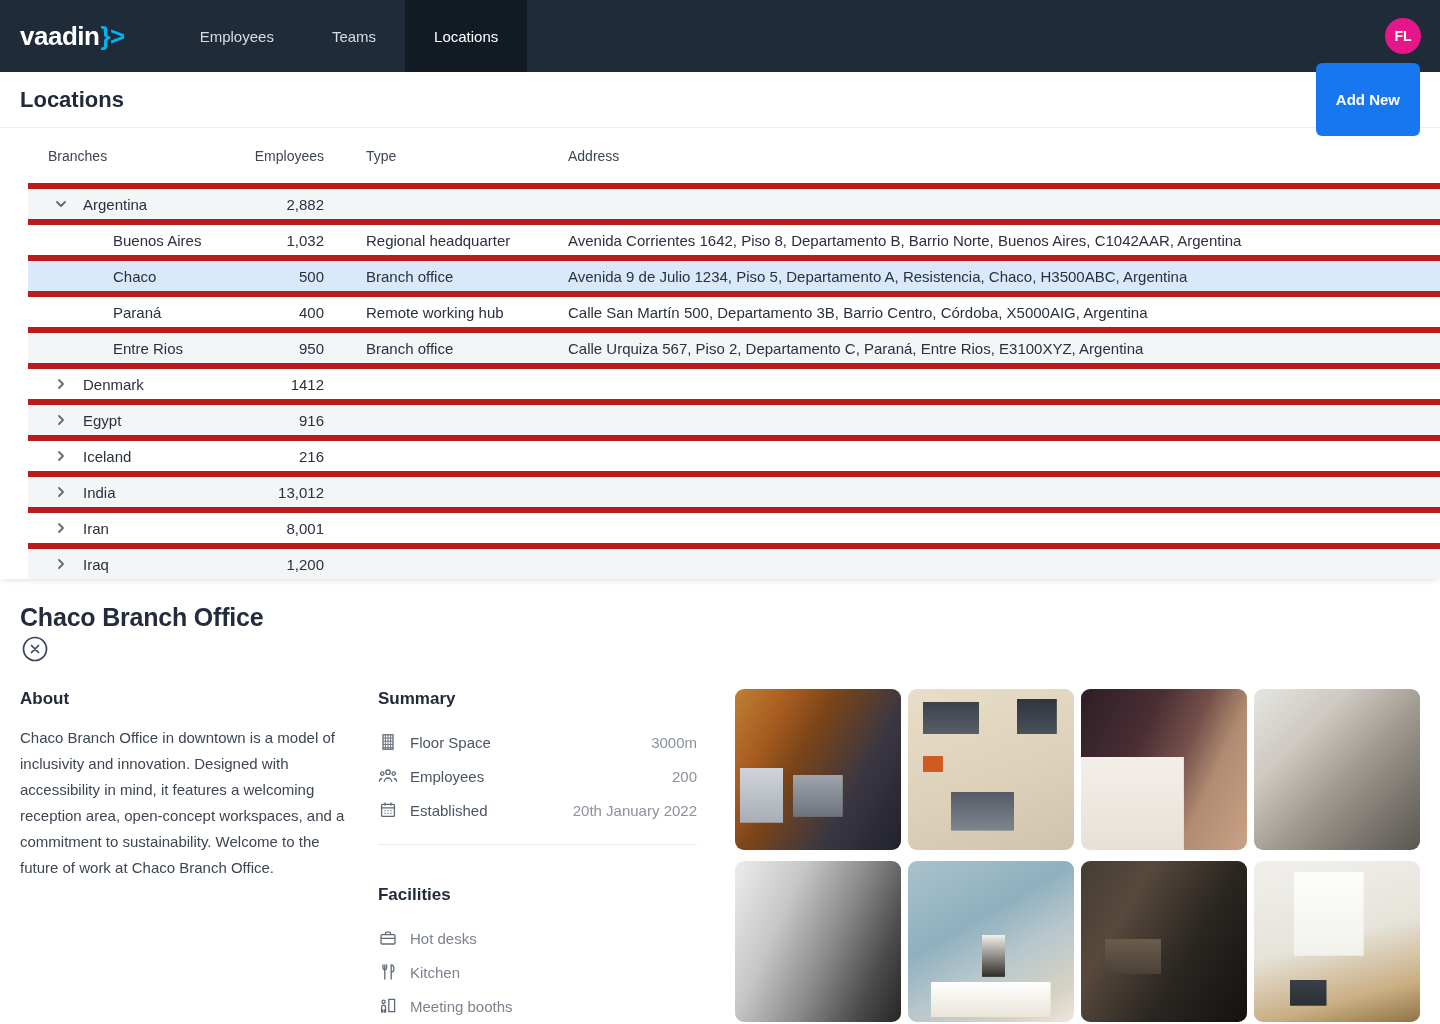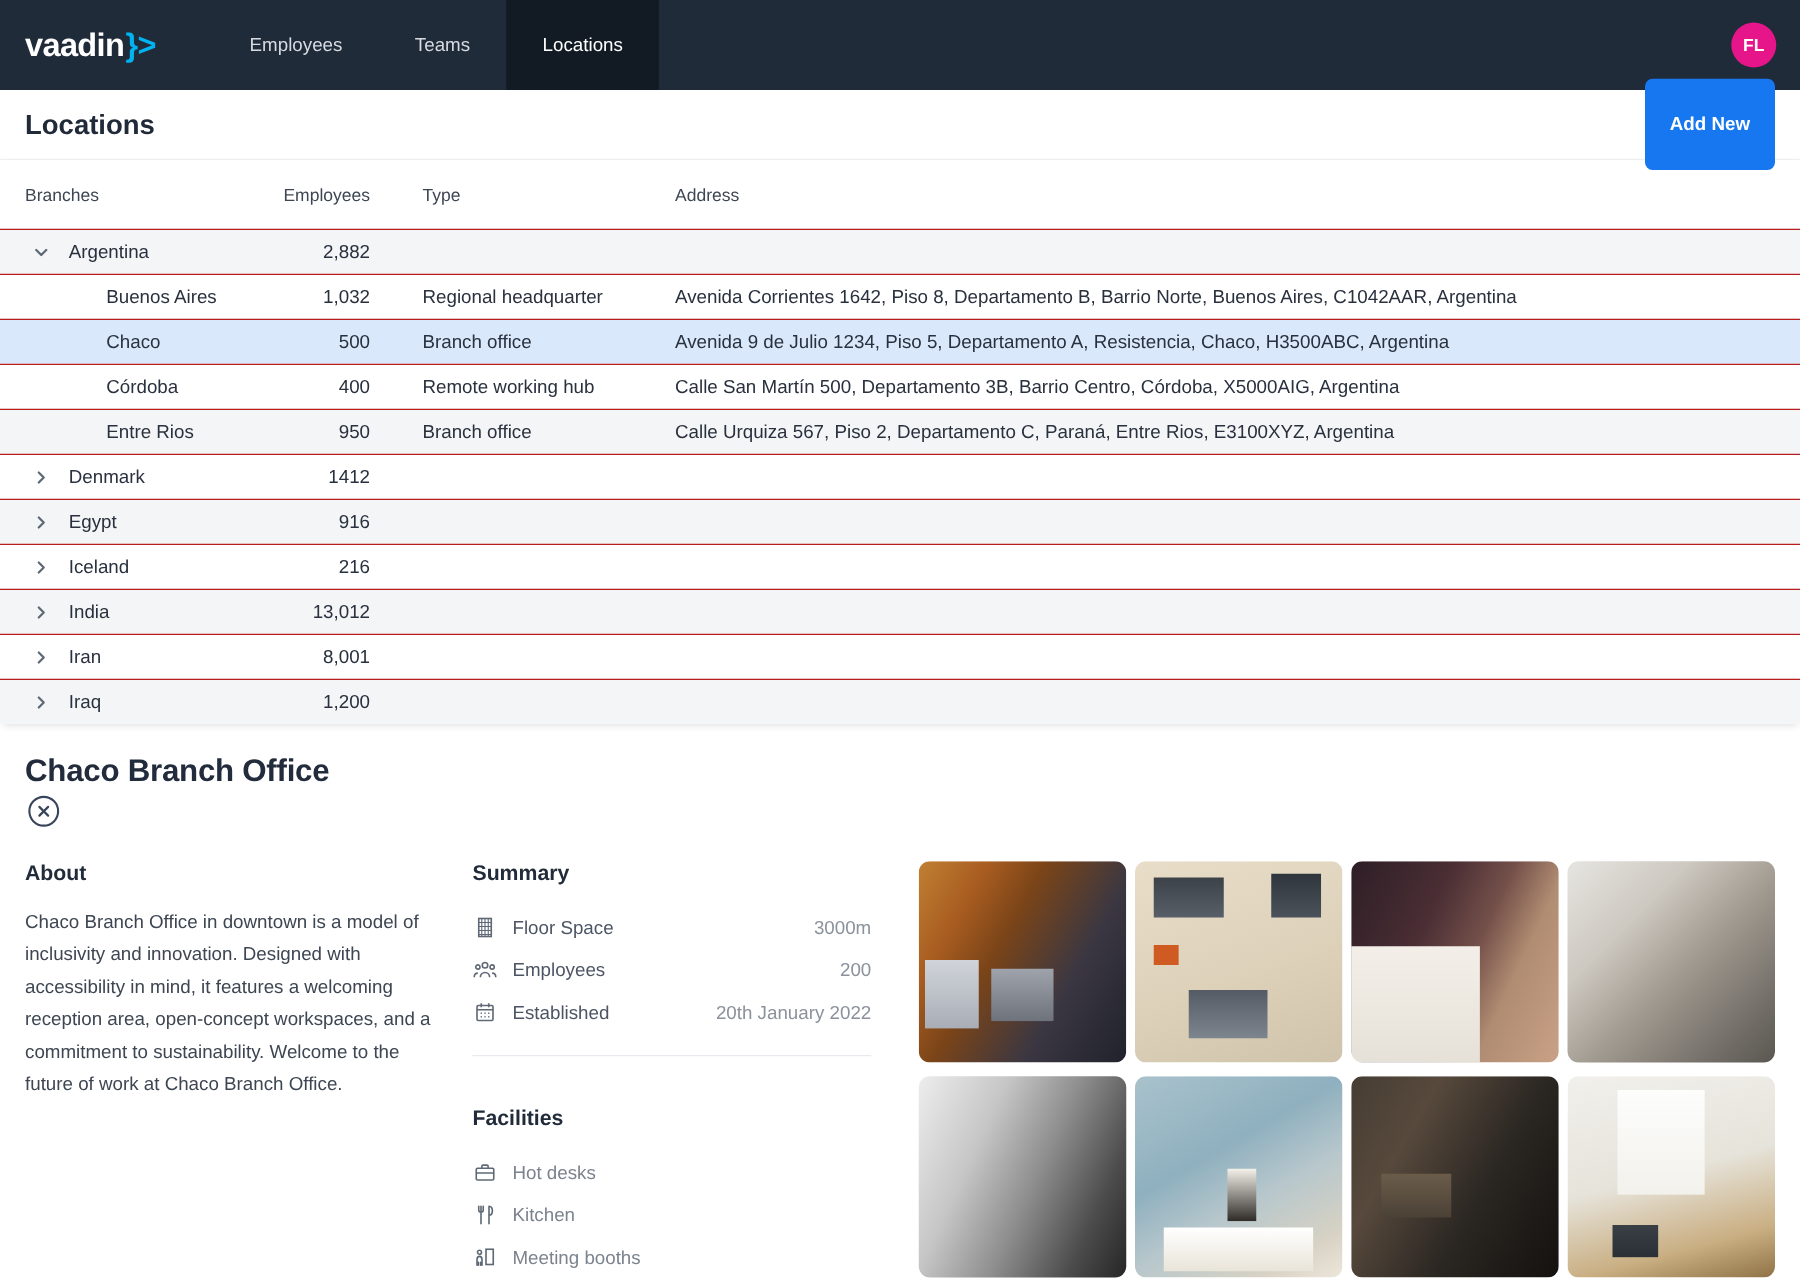--- a/index.html
+++ b/index.html
@@ -55,29 +55,29 @@
   }
   .page-title { font-size: 22px; font-weight: 700; color: #202a39; }
   .add-btn {
     background: var(--accent-blue, #1677f1);
     color: #fff; border: none; border-radius: 6px;
     font-family: inherit; font-size: 15px; font-weight: 600;
     padding: 28px 20px; cursor: pointer;
   }
 
   
-  .table-wrap { position: relative; z-index: 1; box-shadow: 0 3px 6px -2px rgba(0,0,0,.14); }
+  .table-wrap { position: relative; z-index: 1; box-shadow: 0 3px 6px -2px rgba(0,0,0,.14); padding-left: 28px; }
   .t-head, .t-row {
     display: grid;
     grid-template-columns: 200px 76px 244px auto;
     padding: 0 20px;
     align-items: center;
   }
   .t-head { height: 55px; font-size: 14px; color: #3d4653; }
-  .t-row { height: 36px; font-size: 15px; border-top: 1px solid #b91c1c; cursor: pointer; }
+  .t-row { height: 36px; font-size: 15px; border-top: 6px solid #b91c1c; cursor: pointer; }
   .t-row.striped { background: #f4f5f7; }
   .t-row.selected { background: var(--selected-row, #d9e9fb); }
   .c-emp { text-align: right; }
   .c-type, .h-type { padding-left: 42px; }
   .c-name { display: flex; align-items: center; }
   .chev-btn {
     background: none; border: none; padding: 0;
     width: 16px; height: 16px; margin-right: 14px; margin-left: 5px;
     display: inline-flex; align-items: center; justify-content: center;
     cursor: pointer; flex: none;
@@ -196,21 +196,21 @@
       <div class="t-row selected">
         <div class="c-name child">
           <span>Chaco</span>
         </div>
         <div class="c-emp">500</div>
         <div class="c-type">Branch office</div>
         <div class="c-addr">Avenida 9 de Julio 1234, Piso 5, Departamento A, Resistencia, Chaco, H3500ABC, Argentina</div>
       </div>
       <div class="t-row">
         <div class="c-name child">
-          <span>Córdoba</span>
+          <span>Paraná</span>
         </div>
         <div class="c-emp">400</div>
         <div class="c-type">Remote working hub</div>
         <div class="c-addr">Calle San Martín 500, Departamento 3B, Barrio Centro, Córdoba, X5000AIG, Argentina</div>
       </div>
       <div class="t-row striped">
         <div class="c-name child">
           <span>Entre Rios</span>
         </div>
         <div class="c-emp">950</div>

